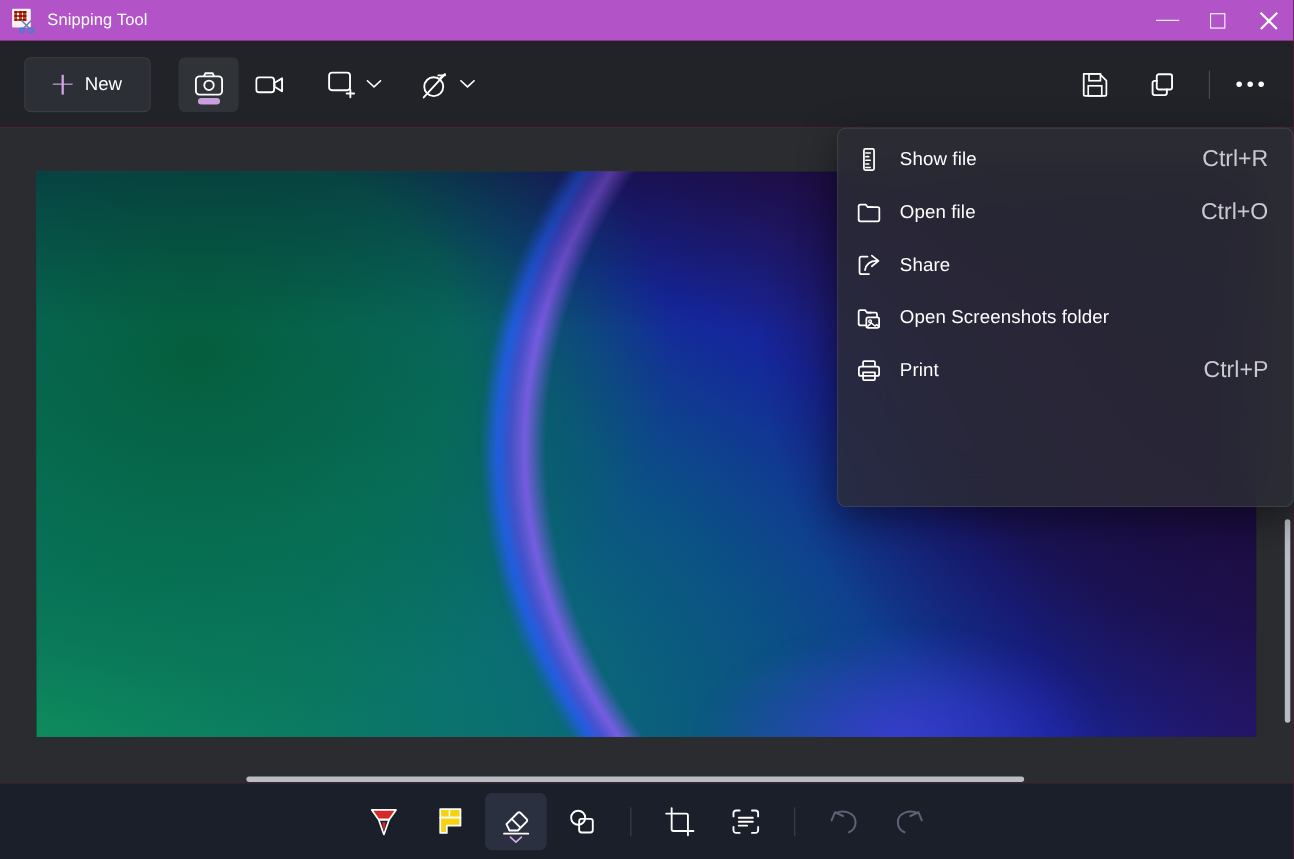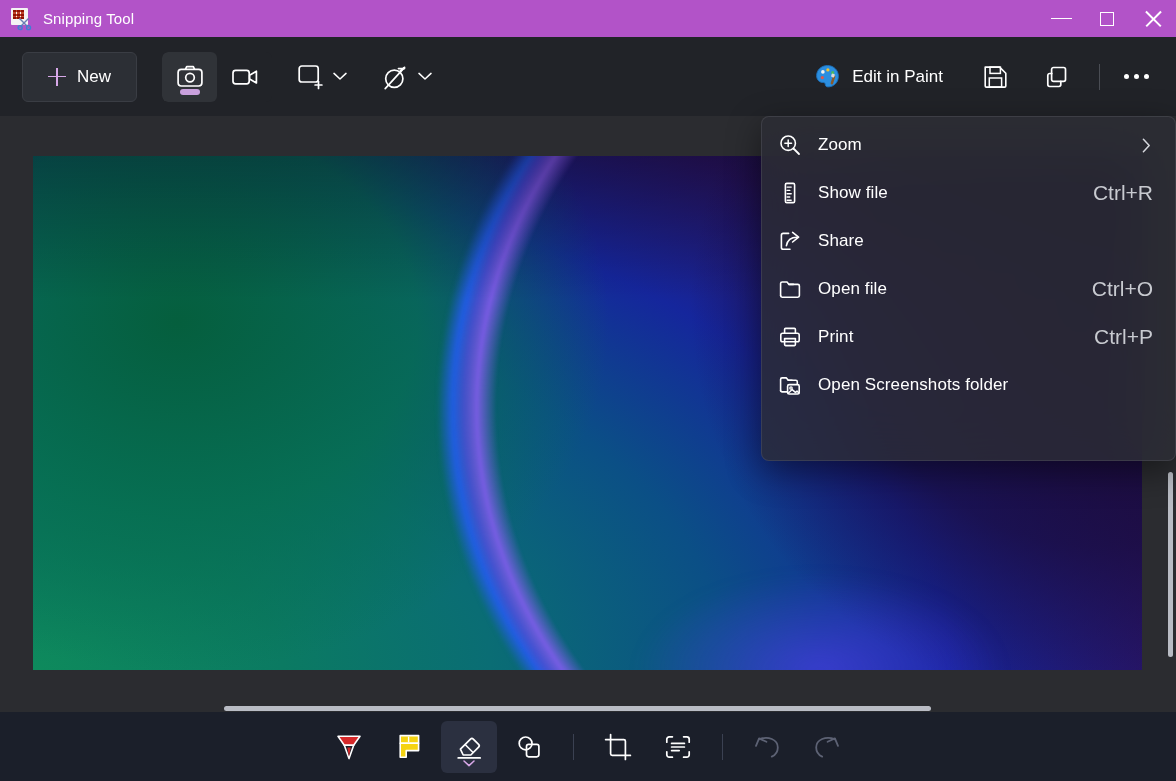--- a/index.html
+++ b/index.html
@@ -355,32 +355,20 @@
         <line x1="17.4" y1="5.6" x2="23.6" y2="5.6" stroke="#fff" stroke-width="1.6" stroke-linecap="round"></line>
         <line x1="4.2" y1="25.6" x2="23.6" y2="4.4" stroke="#fff" stroke-width="1.7" stroke-linecap="round"></line>
       </svg>
       <svg width="14" height="9" viewBox="0 0 14 9">
         <path d="M1 1.4 L7 7 L13 1.4" fill="none" stroke="#fff" stroke-width="1.5" stroke-linecap="round" stroke-linejoin="round"></path>
       </svg>
     </div>
 
     <div class="toolbar-spacer"></div>
 
-    <div class="edit-paint">
-      <svg class="paint-icon" viewBox="0 0 26 26">
-        <path d="M13 1.6 C6.6 1.6 1.7 6.2 1.7 12.1 c0 4.4 3 7.1 6.4 7.1 1.6 0 2.6.7 2.6 2 0 1.5 1 2.6 2.8 2.6 6 0 10.8-4.6 10.8-11 0-6.8-5.4-11.2-11.3-11.2z" fill="#2b8ee0" stroke="#1c6fb8" stroke-width="1"></path>
-        <circle cx="8.2" cy="8.2" r="1.9" fill="#f2f2f2"></circle>
-        <circle cx="13.4" cy="6.2" r="1.7" fill="#f2c230"></circle>
-        <circle cx="18.4" cy="9.1" r="1.7" fill="#49b863"></circle>
-        <circle cx="7.6" cy="14.1" r="1.7" fill="#e0564b"></circle>
-        <rect x="17.4" y="11.6" width="2.6" height="9.8" rx="1.1" transform="rotate(18 18.7 16.5)" fill="#8a5a2b"></rect>
-        <rect x="17.0" y="10.2" width="3.4" height="3.6" rx="1" transform="rotate(18 18.7 12)" fill="#d9d9d9"></rect>
-      </svg>
-      <span>Edit in Paint</span>
-    </div>
 
     <div class="icon-btn" style="margin-left:24px">
       <svg width="25" height="25" viewBox="0 0 25 25">
         <path d="M2.2 3.1 h14.4 L22.8 9.3 V21.9 a1.2 1.2 0 0 1 -1.2 1.2 H3.4 a1.2 1.2 0 0 1 -1.2 -1.2 Z" fill="none" stroke="#fff" stroke-width="1.6" stroke-linejoin="round"></path>
         <rect x="7" y="3.1" width="10.4" height="6.3" fill="none" stroke="#fff" stroke-width="1.5"></rect>
         <rect x="6.3" y="14" width="12.3" height="9.1" fill="none" stroke="#fff" stroke-width="1.5"></rect>
       </svg>
     </div>
 
     <div class="icon-btn" style="margin-left:18px">
@@ -490,95 +478,79 @@
     <div class="tool-btn">
       <svg width="30" height="28" viewBox="0 0 30 28">
         <path d="M22.6 6.2 C14 2.6 4.2 6.6 4.2 14.4 c0 4.2 2.6 7.6 6 9.2" fill="none" stroke="#5d6274" stroke-width="1.8" stroke-linecap="round"></path>
         <path d="M26 12.8 L22.9 5.4 L15.6 8.8" fill="none" stroke="#5d6274" stroke-width="1.8" stroke-linecap="round" stroke-linejoin="round"></path>
       </svg>
     </div>
   </div>
 
   <div class="menu">
 
-    <div class="menu-item">
-      <span class="menu-icon">
-        <svg width="24" height="24" viewBox="0 0 24 24">
-          <circle cx="10.2" cy="10.2" r="7.2" fill="none" stroke="#fff" stroke-width="1.6"></circle>
-          <line x1="15.5" y1="15.5" x2="21" y2="21" stroke="#fff" stroke-width="1.8" stroke-linecap="round"></line>
-          <line x1="10.2" y1="6.9" x2="10.2" y2="13.5" stroke="#fff" stroke-width="1.5" stroke-linecap="round"></line>
-          <line x1="6.9" y1="10.2" x2="13.5" y2="10.2" stroke="#fff" stroke-width="1.5" stroke-linecap="round"></line>
-        </svg>
-      </span>
-      <span class="menu-label">Zoom</span>
-      <span class="menu-sub">
-        <svg width="9" height="15" viewBox="0 0 9 15">
-          <path d="M1.4 1.2 L7.2 7.5 L1.4 13.8" fill="none" stroke="#d6d8de" stroke-width="1.5" stroke-linecap="round" stroke-linejoin="round"></path>
-        </svg>
-      </span>
-    </div>
 
     <div class="menu-item">
       <span class="menu-icon">
         <svg width="24" height="24" viewBox="0 0 24 24">
           <rect x="7.4" y="2.4" width="9.2" height="19.2" rx="1.4" fill="none" stroke="#fff" stroke-width="1.6"></rect>
           <line x1="9.1" y1="6.1" x2="13.2" y2="6.1" stroke="#fff" stroke-width="1.4" stroke-linecap="round"></line>
           <line x1="9.1" y1="9.4" x2="11.8" y2="9.4" stroke="#fff" stroke-width="1.4" stroke-linecap="round"></line>
           <line x1="9.1" y1="12.7" x2="13.2" y2="12.7" stroke="#fff" stroke-width="1.4" stroke-linecap="round"></line>
           <line x1="9.1" y1="16" x2="11.8" y2="16" stroke="#fff" stroke-width="1.4" stroke-linecap="round"></line>
           <line x1="9.1" y1="19.3" x2="13.2" y2="19.3" stroke="#fff" stroke-width="1.4" stroke-linecap="round"></line>
         </svg>
       </span>
       <span class="menu-label">Show file</span>
       <span class="menu-accel">Ctrl+R</span>
     </div>
 
     <div class="menu-item">
       <span class="menu-icon">
         <svg width="24" height="24" viewBox="0 0 24 24">
+          <path d="M2.6 18.6 V6.6 a1.6 1.6 0 0 1 1.6 -1.6 H9 l2 2.4 H15.4" fill="none" stroke="#fff" stroke-width="1.6" stroke-linejoin="round" stroke-linecap="round"></path>
+          <path d="M2.6 18.6 a1.6 1.6 0 0 0 1.6 1.6 H19.8 a1.6 1.6 0 0 0 1.6 -1.6 V9 a1.6 1.6 0 0 0 -1.6 -1.6 H11" fill="none" stroke="#fff" stroke-width="1.6" stroke-linejoin="round" stroke-linecap="round"></path>
+        </svg>
+      </span>
+      <span class="menu-label">Open file</span>
+      <span class="menu-accel">Ctrl+O</span>
+    </div>
+
+    <div class="menu-item">
+      <span class="menu-icon">
+        <svg width="24" height="24" viewBox="0 0 24 24">
           <path d="M10.6 4.4 H5.2 a1.8 1.8 0 0 0 -1.8 1.8 V18.4 a1.8 1.8 0 0 0 1.8 1.8 H12" fill="none" stroke="#fff" stroke-width="1.6" stroke-linecap="round"></path>
           <path d="M8.4 16.6 C9.4 10.8 13.6 8.2 19 8.2" fill="none" stroke="#fff" stroke-width="1.6" stroke-linecap="round"></path>
           <path d="M14.6 3.4 L20.6 8.2 L14.6 13" fill="none" stroke="#fff" stroke-width="1.6" stroke-linecap="round" stroke-linejoin="round"></path>
         </svg>
       </span>
       <span class="menu-label">Share</span>
-    </div>
-
-    <div class="menu-item">
-      <span class="menu-icon">
-        <svg width="24" height="24" viewBox="0 0 24 24">
-          <path d="M2.6 18.6 V6.6 a1.6 1.6 0 0 1 1.6 -1.6 H9 l2 2.4 H15.4" fill="none" stroke="#fff" stroke-width="1.6" stroke-linejoin="round" stroke-linecap="round"></path>
-          <path d="M2.6 18.6 a1.6 1.6 0 0 0 1.6 1.6 H19.8 a1.6 1.6 0 0 0 1.6 -1.6 V9 a1.6 1.6 0 0 0 -1.6 -1.6 H11" fill="none" stroke="#fff" stroke-width="1.6" stroke-linejoin="round" stroke-linecap="round"></path>
-        </svg>
-      </span>
-      <span class="menu-label">Open file</span>
-      <span class="menu-accel">Ctrl+O</span>
-    </div>
-
-    <div class="menu-item">
-      <span class="menu-icon">
-        <svg width="24" height="24" viewBox="0 0 24 24">
-          <path d="M6.6 8.2 V4.4 a1 1 0 0 1 1 -1 H16.4 a1 1 0 0 1 1 1 V8.2" fill="none" stroke="#fff" stroke-width="1.6" stroke-linejoin="round"></path>
-          <rect x="2.8" y="8.2" width="18.4" height="8.6" rx="1.8" fill="none" stroke="#fff" stroke-width="1.6"></rect>
-          <path d="M6.6 13.6 H17.4 V19.6 a1 1 0 0 1 -1 1 H7.6 a1 1 0 0 1 -1 -1 Z" fill="none" stroke="#fff" stroke-width="1.6" stroke-linejoin="round"></path>
-        </svg>
-      </span>
-      <span class="menu-label">Print</span>
-      <span class="menu-accel">Ctrl+P</span>
     </div>
 
     <div class="menu-item">
       <span class="menu-icon">
         <svg width="24" height="24" viewBox="0 0 24 24">
           <path d="M2.6 17.4 V6.4 a1.5 1.5 0 0 1 1.5 -1.5 H8.4 l1.9 2.3 H14" fill="none" stroke="#fff" stroke-width="1.6" stroke-linejoin="round" stroke-linecap="round"></path>
           <path d="M2.6 17.4 a1.5 1.5 0 0 0 1.5 1.5 H9.4" fill="none" stroke="#fff" stroke-width="1.6" stroke-linecap="round"></path>
           <path d="M10.2 7.2 H17.8 a1.5 1.5 0 0 1 1.5 1.5 V11" fill="none" stroke="#fff" stroke-width="1.6" stroke-linecap="round"></path>
           <rect x="9.6" y="11.6" width="11.6" height="9.4" rx="1.6" fill="none" stroke="#fff" stroke-width="1.6"></rect>
           <circle cx="13" cy="15" r="1.2" fill="none" stroke="#fff" stroke-width="1.3"></circle>
           <path d="M10.2 20.2 L14.2 16.6 L17.4 19.4 L19 18.1 L21 20" fill="none" stroke="#fff" stroke-width="1.4" stroke-linejoin="round" stroke-linecap="round"></path>
         </svg>
       </span>
       <span class="menu-label">Open Screenshots folder</span>
     </div>
 
+    <div class="menu-item">
+      <span class="menu-icon">
+        <svg width="24" height="24" viewBox="0 0 24 24">
+          <path d="M6.6 8.2 V4.4 a1 1 0 0 1 1 -1 H16.4 a1 1 0 0 1 1 1 V8.2" fill="none" stroke="#fff" stroke-width="1.6" stroke-linejoin="round"></path>
+          <rect x="2.8" y="8.2" width="18.4" height="8.6" rx="1.8" fill="none" stroke="#fff" stroke-width="1.6"></rect>
+          <path d="M6.6 13.6 H17.4 V19.6 a1 1 0 0 1 -1 1 H7.6 a1 1 0 0 1 -1 -1 Z" fill="none" stroke="#fff" stroke-width="1.6" stroke-linejoin="round"></path>
+        </svg>
+      </span>
+      <span class="menu-label">Print</span>
+      <span class="menu-accel">Ctrl+P</span>
+    </div>
+
   </div>
 
 </div>
 
 </body></html>

